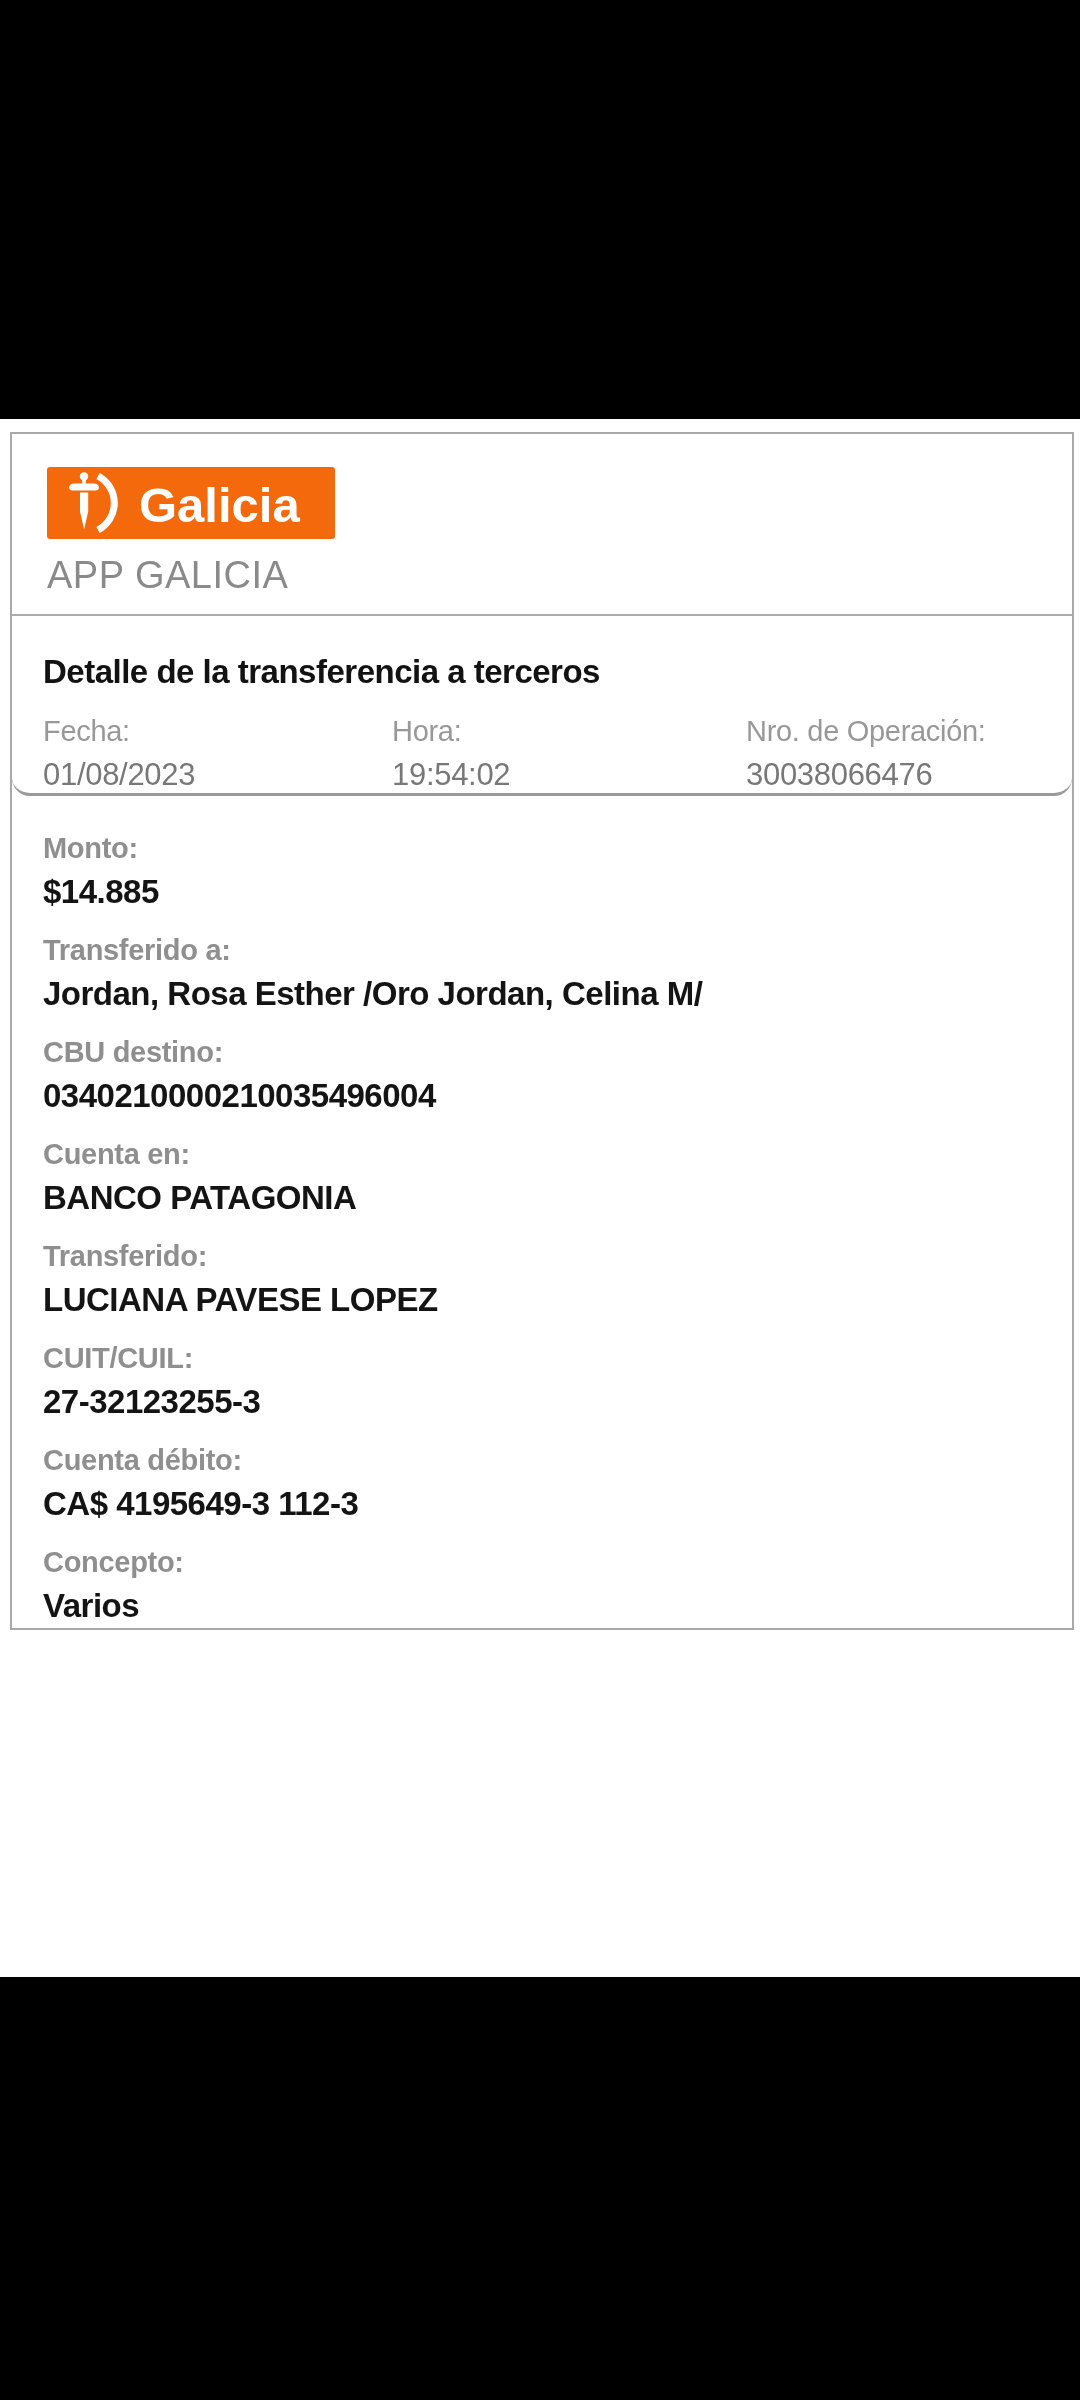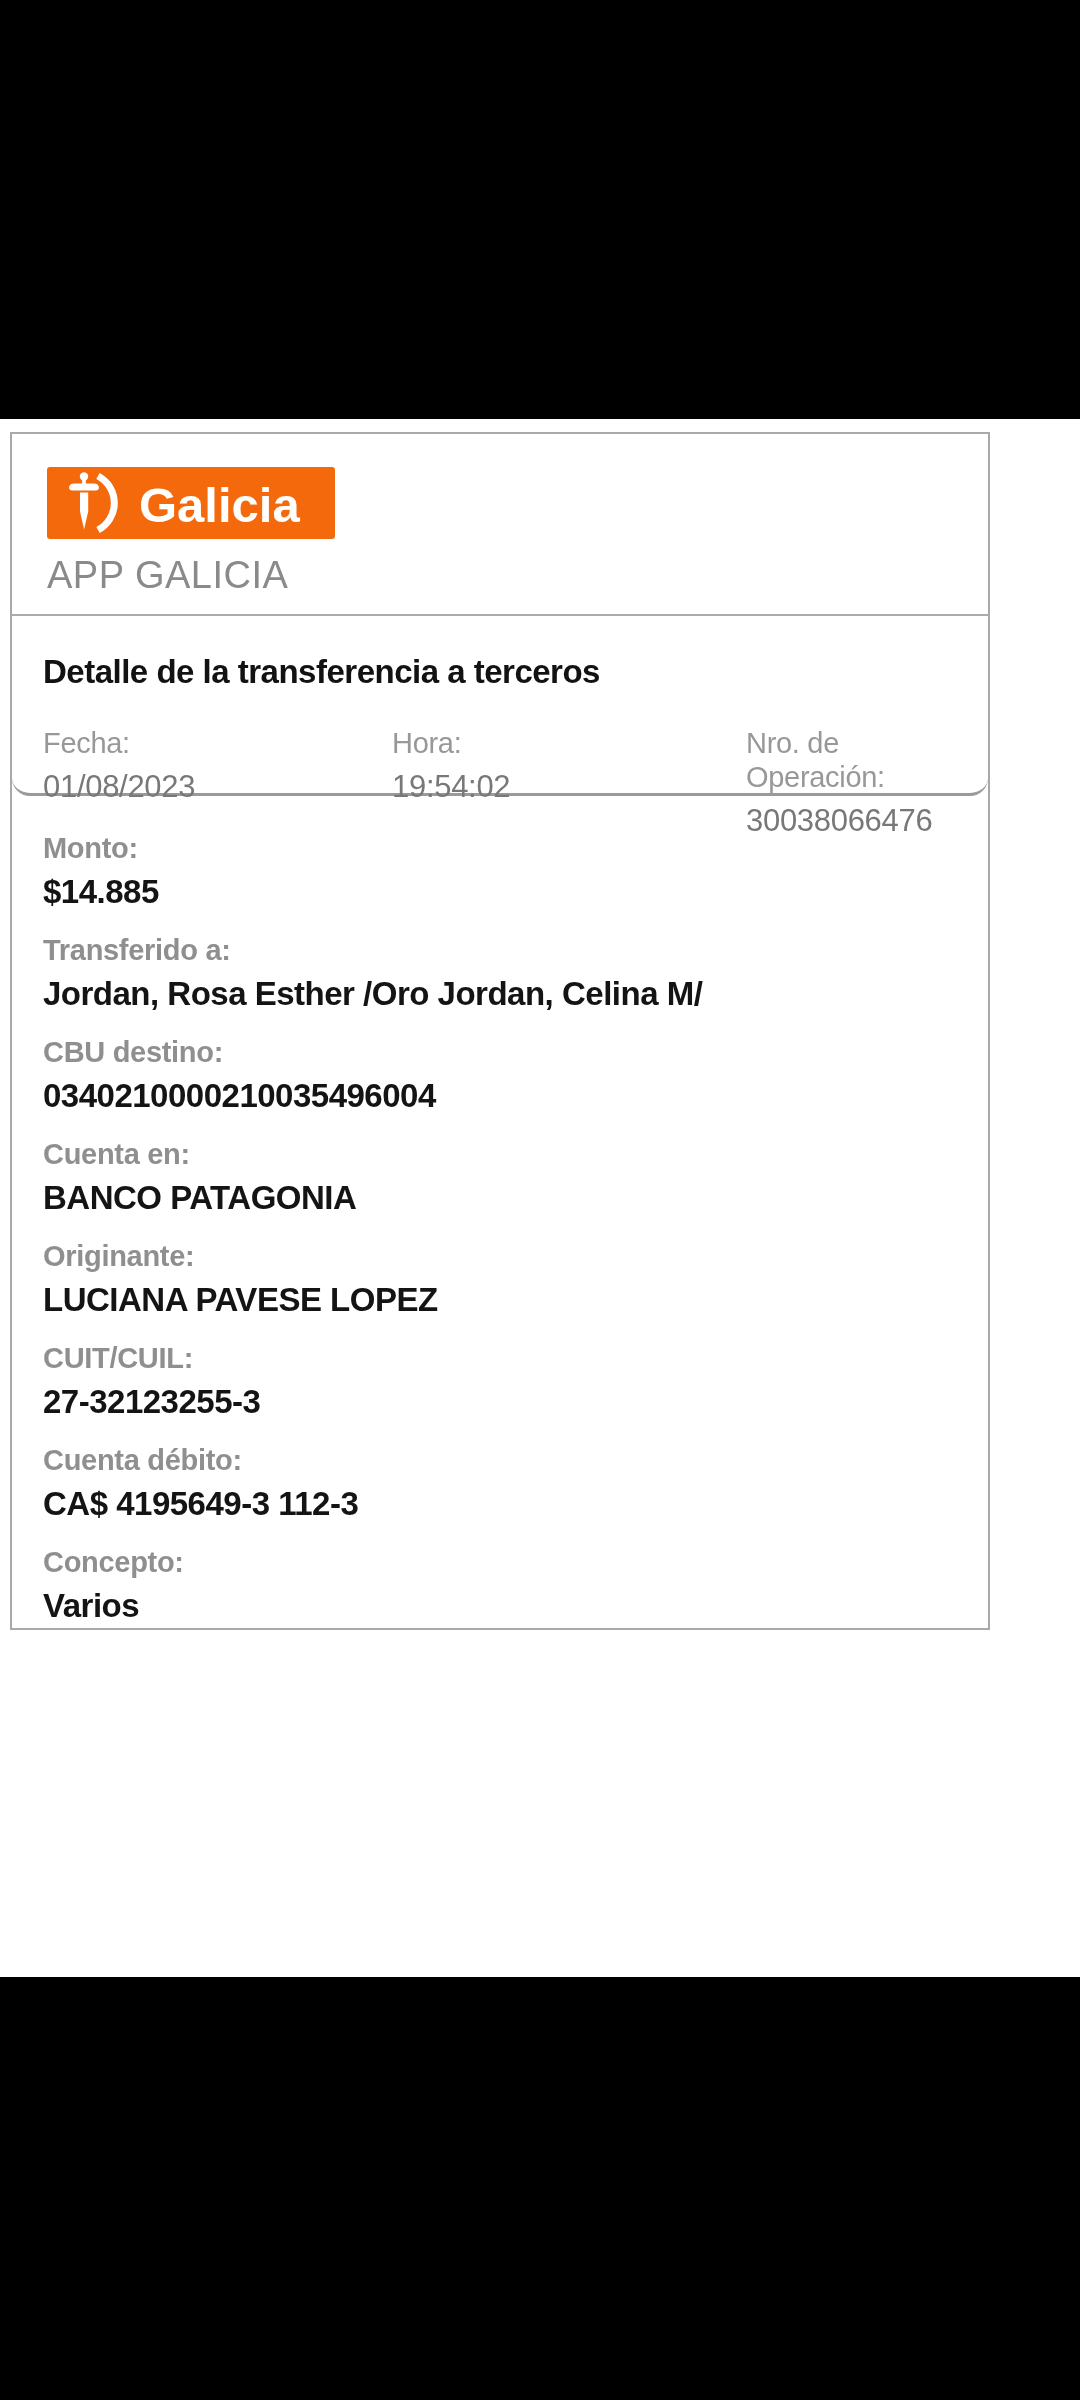--- a/index.html
+++ b/index.html
@@ -11,21 +11,21 @@
     overflow: hidden;
     font-family: "Liberation Sans", "DejaVu Sans", sans-serif;
   }
   .letterbox { position: absolute; left: 0; width: 1080px; background: #000; }
   .letterbox.top { top: 0; height: 419px; }
   .letterbox.bottom { top: 1977px; height: 423px; }
 
   .receipt-card {
     position: absolute;
     left: 10px; top: 432px;
-    width: 980px; height: 1198px;
+    width: 1064px; height: 1198px;
     background: #ffffff;
     border: 2px solid #a9a9a9;
   }
 
   
   .header-sec {
     height: 182px;
     padding: 33px 20px 0 35px;
     border-bottom: 2px solid #ababab;
   }
@@ -45,21 +45,21 @@
     border-bottom: 3px solid #9a9a9a;
     border-radius: 18px;
   }
   .receipt-title {
     font-size: 33px;
     line-height: 40px;
     font-weight: bold;
     color: #121212;
     letter-spacing: -0.5px;
   }
-  .meta-row { display: flex; margin-top: 34px; }
+  .meta-row { display: flex; margin-top: 22px; }
   .meta-col-1 { width: 349px; }
   .meta-col-2 { width: 354px; }
   .meta-col-3 { flex: 1; }
   .meta-label {
     font-size: 29px; line-height: 34px;
     color: #989898; letter-spacing: -0.3px;
   }
   .meta-value {
     margin-top: 9px;
     font-size: 31px; line-height: 36px;
@@ -137,21 +137,21 @@
       </div>
       <div class="field">
         <div class="f-label">CBU destino:</div>
         <div class="f-value">0340210000210035496004</div>
       </div>
       <div class="field">
         <div class="f-label">Cuenta en:</div>
         <div class="f-value">BANCO PATAGONIA</div>
       </div>
       <div class="field">
-        <div class="f-label">Originante:</div>
+        <div class="f-label">Transferido:</div>
         <div class="f-value">LUCIANA PAVESE LOPEZ</div>
       </div>
       <div class="field">
         <div class="f-label">CUIT/CUIL:</div>
         <div class="f-value">27-32123255-3</div>
       </div>
       <div class="field">
         <div class="f-label">Cuenta débito:</div>
         <div class="f-value">CA$ 4195649-3 112-3</div>
       </div>

